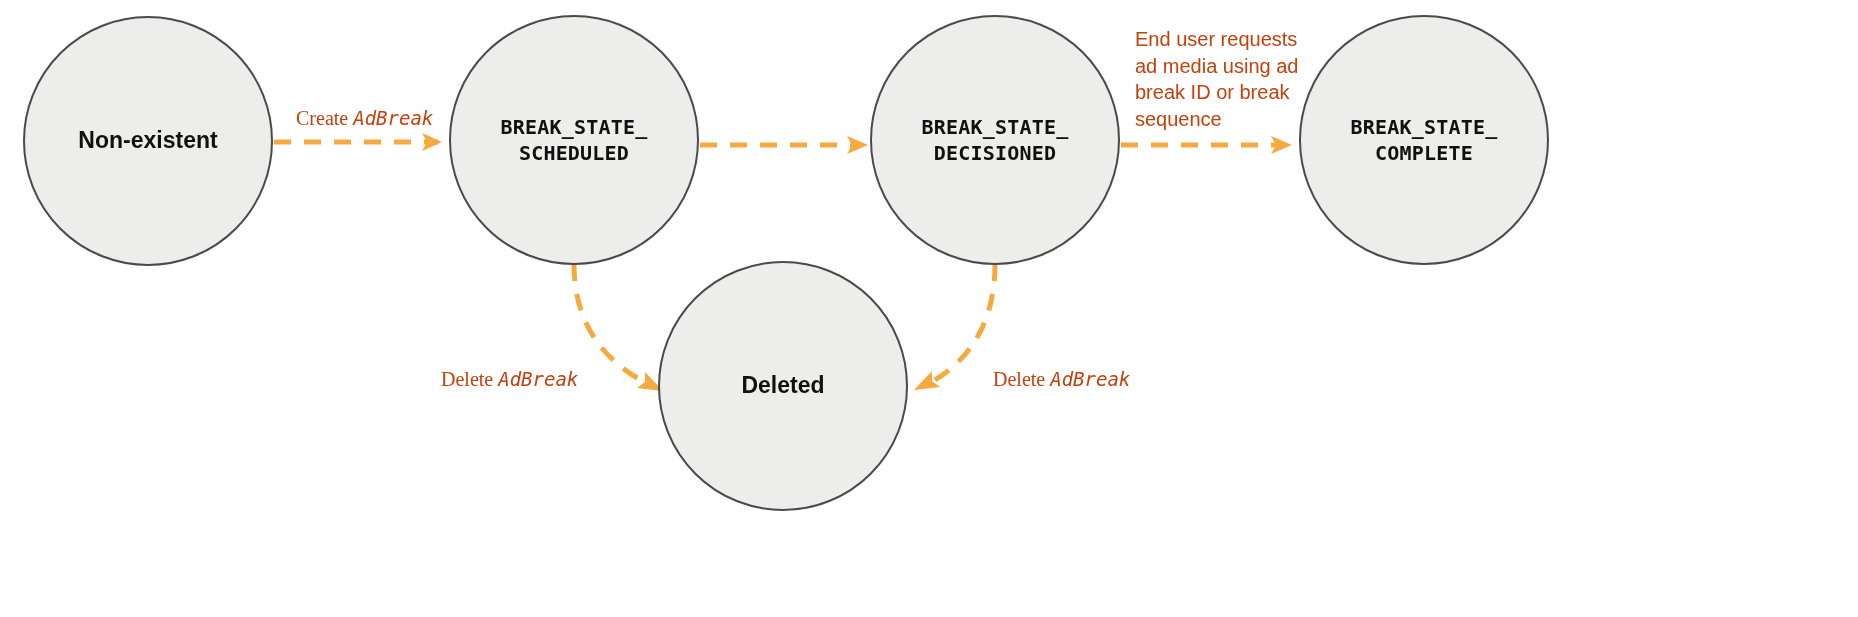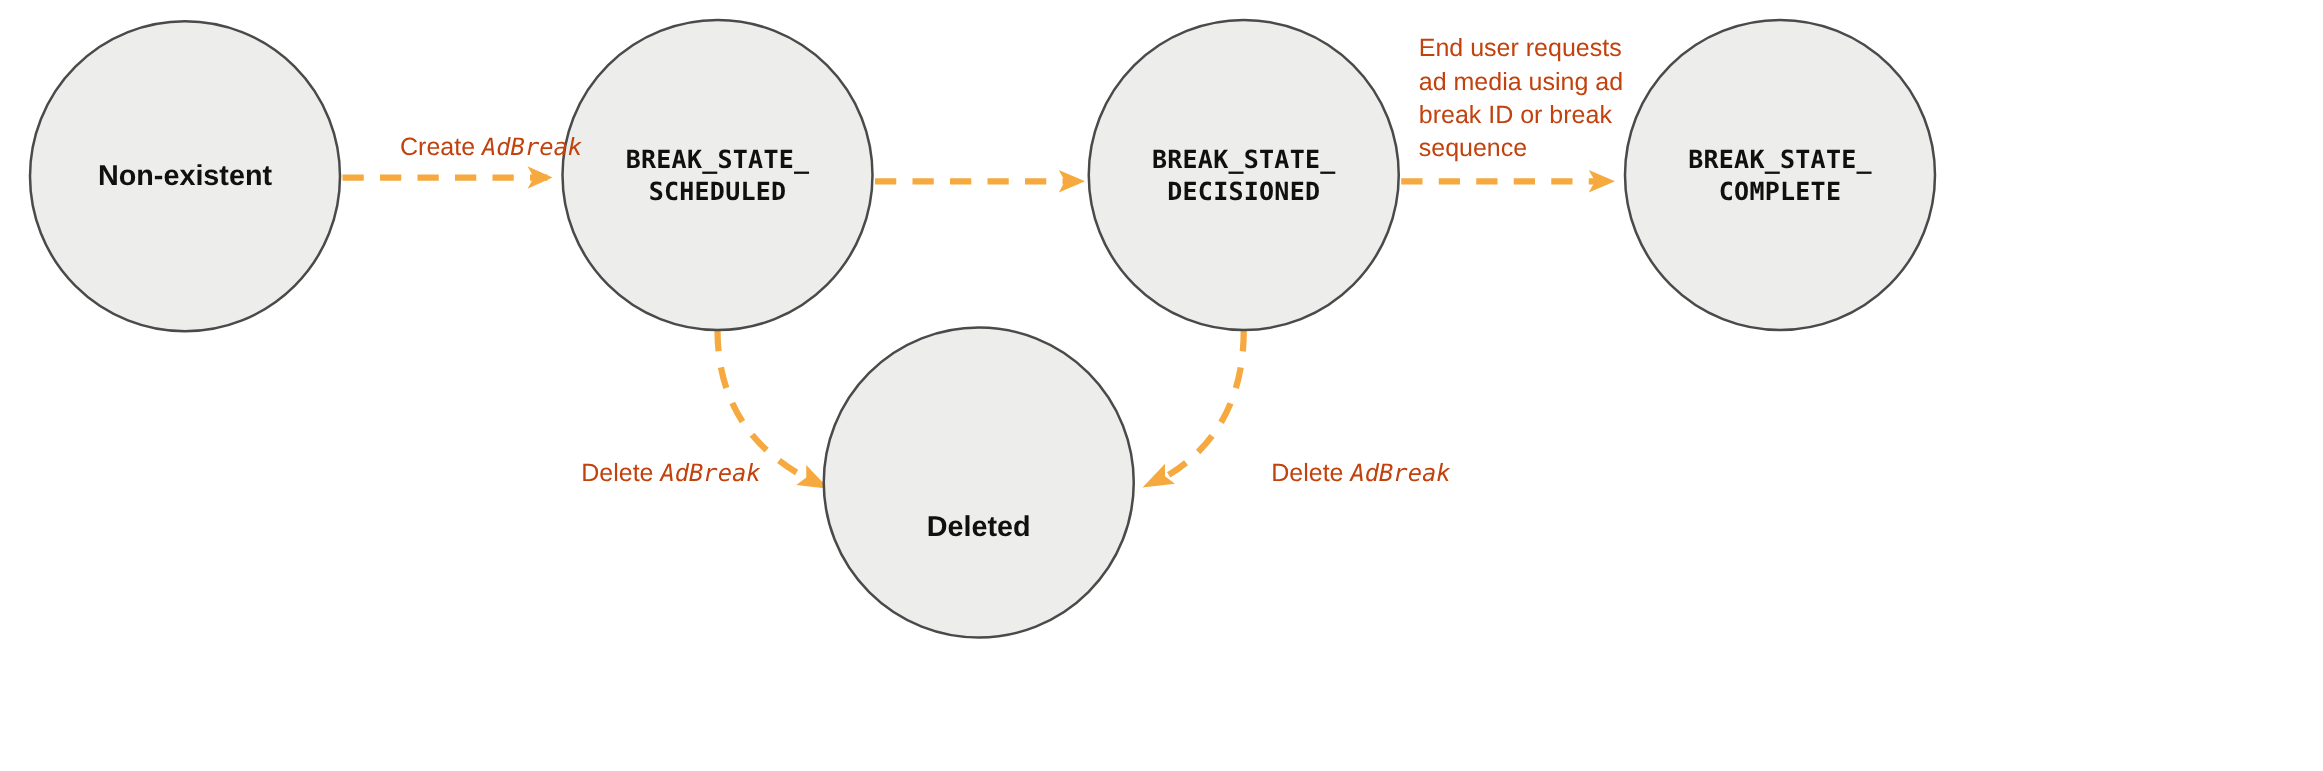--- a/index.html
+++ b/index.html
@@ -61,22 +61,21 @@
   }
   .edge-label {
     position: absolute;
     color: #c2410c;
     font-size: 20px;
     line-height: 1.33;
     white-space: pre-line;
     pointer-events: none;
   }
   .edge-label .sans-part {
-    font-family: Liberation Sans, sans-serif;
-    margin-left: 24px;
+    font-family: Liberation Serif, serif;
   }
   .edge-label .mono-part {
     font-family: "DejaVu Sans Mono", "Liberation Mono", monospace;
     font-size: 19px;
     font-style: italic;
   }
   .edge-label.block {
     font-family: "Liberation Sans", sans-serif;
   }
   .lbl-create     { left: 296px;  top: 78px;  }
@@ -128,21 +127,21 @@
 
   <div class="node-label mono" style="left:574px;  top:140px;">BREAK_STATE_
 SCHEDULED</div>
 
   <div class="node-label mono" style="left:995px;  top:140px;">BREAK_STATE_
 DECISIONED</div>
 
   <div class="node-label mono" style="left:1424px; top:140px;">BREAK_STATE_
 COMPLETE</div>
 
-  <div class="node-label sans" style="left:783px;  top:386px;margin-top:36px;">Deleted</div>
+  <div class="node-label sans" style="left:783px;  top:386px;">Deleted</div>
 
   <div class="edge-label lbl-create">
     <span class="sans-part">Create </span><span class="mono-part">AdBreak</span>
   </div>
 
   <div class="edge-label lbl-shortly">
   </div>
 
   <div class="edge-label block lbl-enduser">End user requests
 ad media using ad

